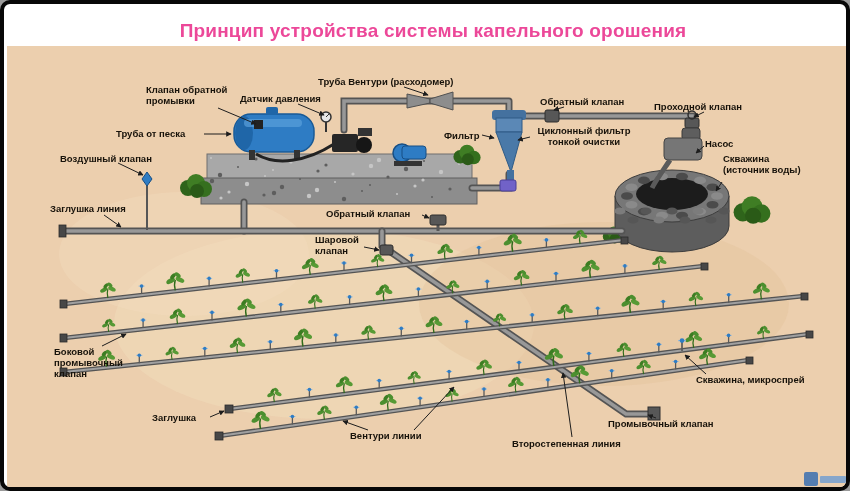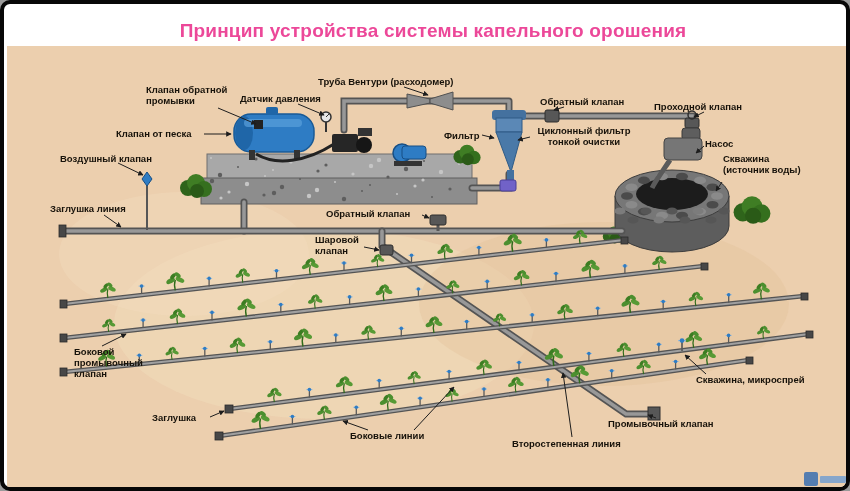--- a/index.html
+++ b/index.html
@@ -374,28 +374,28 @@
     </g>
   </svg>
 
   <h1 class="title">Принцип устройства системы капельного орошения</h1>
 
   <div class="lbl" style="left:142px;top:80px;width:96px;">Клапан обратной промывки</div>
   <div class="lbl nw" style="left:236px;top:89px;">Датчик давления</div>
   <div class="lbl nw" style="left:314px;top:72px;">Труба Вентури (расходомер)</div>
   <div class="lbl nw" style="left:536px;top:92px;">Обратный клапан</div>
   <div class="lbl nw" style="left:650px;top:97px;">Проходной клапан</div>
-  <div class="lbl nw" style="left:112px;top:124px;">Клапан от песка</div>
+  <div class="lbl nw" style="left:112px;top:124px;">Труба от песка</div>
   <div class="lbl nw" style="left:440px;top:126px;">Фильтр</div>
   <div class="lbl" style="left:528px;top:121px;width:104px;text-align:center;">Циклонный фильтр тонкой очистки</div>
   <div class="lbl nw" style="left:701px;top:134px;">Насос</div>
   <div class="lbl" style="left:719px;top:149px;width:92px;">Скважина (источник воды)</div>
   <div class="lbl nw" style="left:56px;top:149px;">Воздушный клапан</div>
   <div class="lbl nw" style="left:46px;top:199px;">Заглушка линия</div>
   <div class="lbl nw" style="left:322px;top:204px;">Обратный клапан</div>
   <div class="lbl" style="left:311px;top:230px;width:60px;">Шаровой клапан</div>
-  <div class="lbl" style="left:50px;top:342px;width:80px;margin-left:20px;">Боковой промывочный клапан</div>
+  <div class="lbl" style="left:50px;top:342px;width:80px;">Боковой промывочный клапан</div>
   <div class="lbl nw" style="left:148px;top:408px;">Заглушка</div>
-  <div class="lbl nw" style="left:346px;top:426px;">Боковые линии</div>
+  <div class="lbl nw" style="left:346px;top:426px;">Вентури линии</div>
   <div class="lbl nw" style="left:508px;top:434px;">Второстепенная линия</div>
   <div class="lbl nw" style="left:604px;top:414px;">Промывочный клапан</div>
   <div class="lbl nw" style="left:692px;top:370px;">Скважина, микроспрей</div>
 </div>
 
 </body></html>

